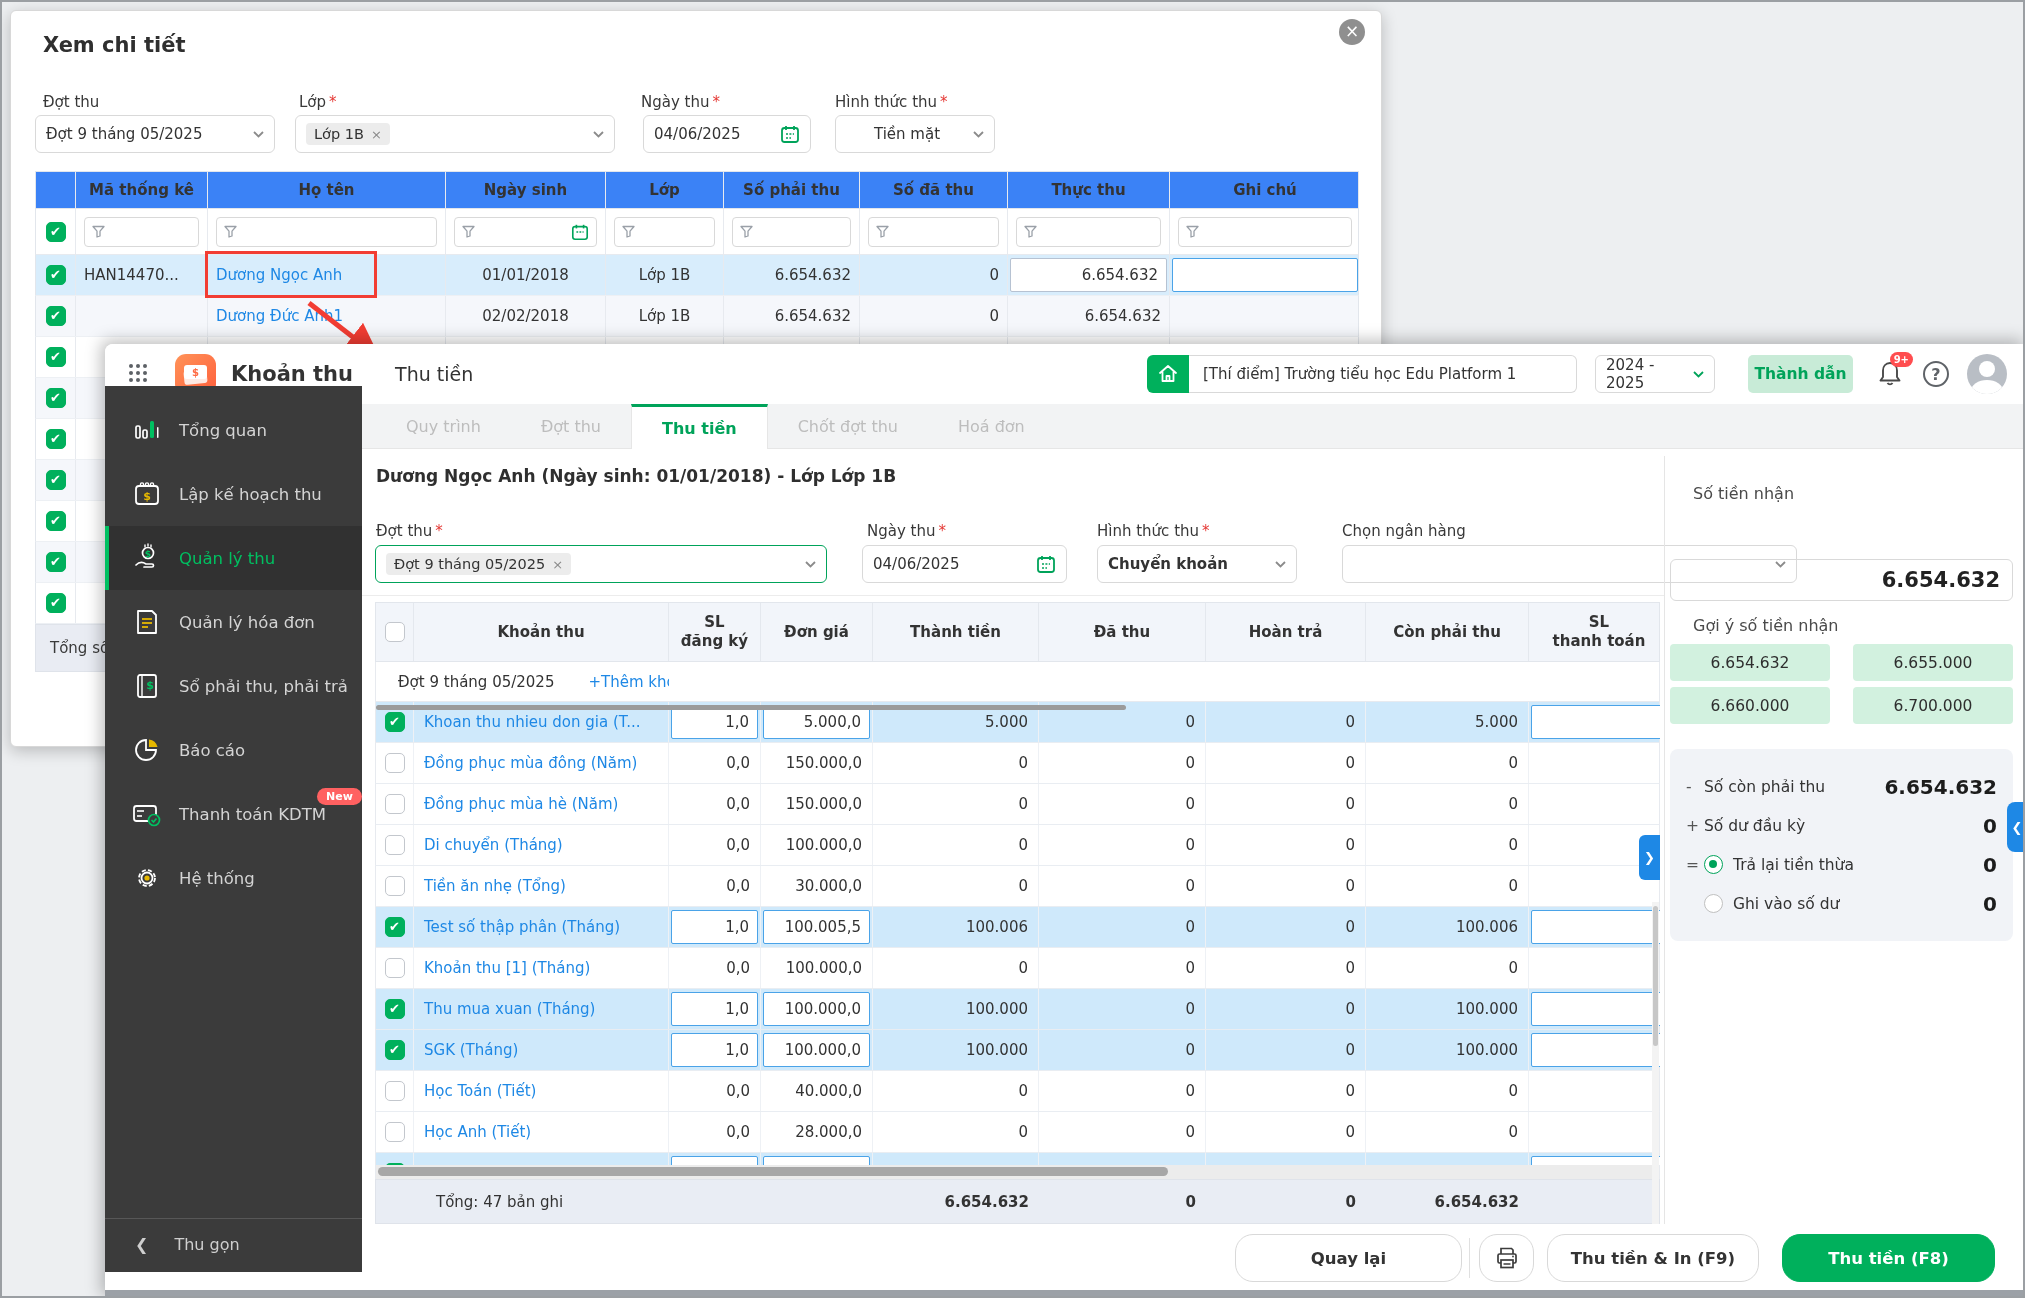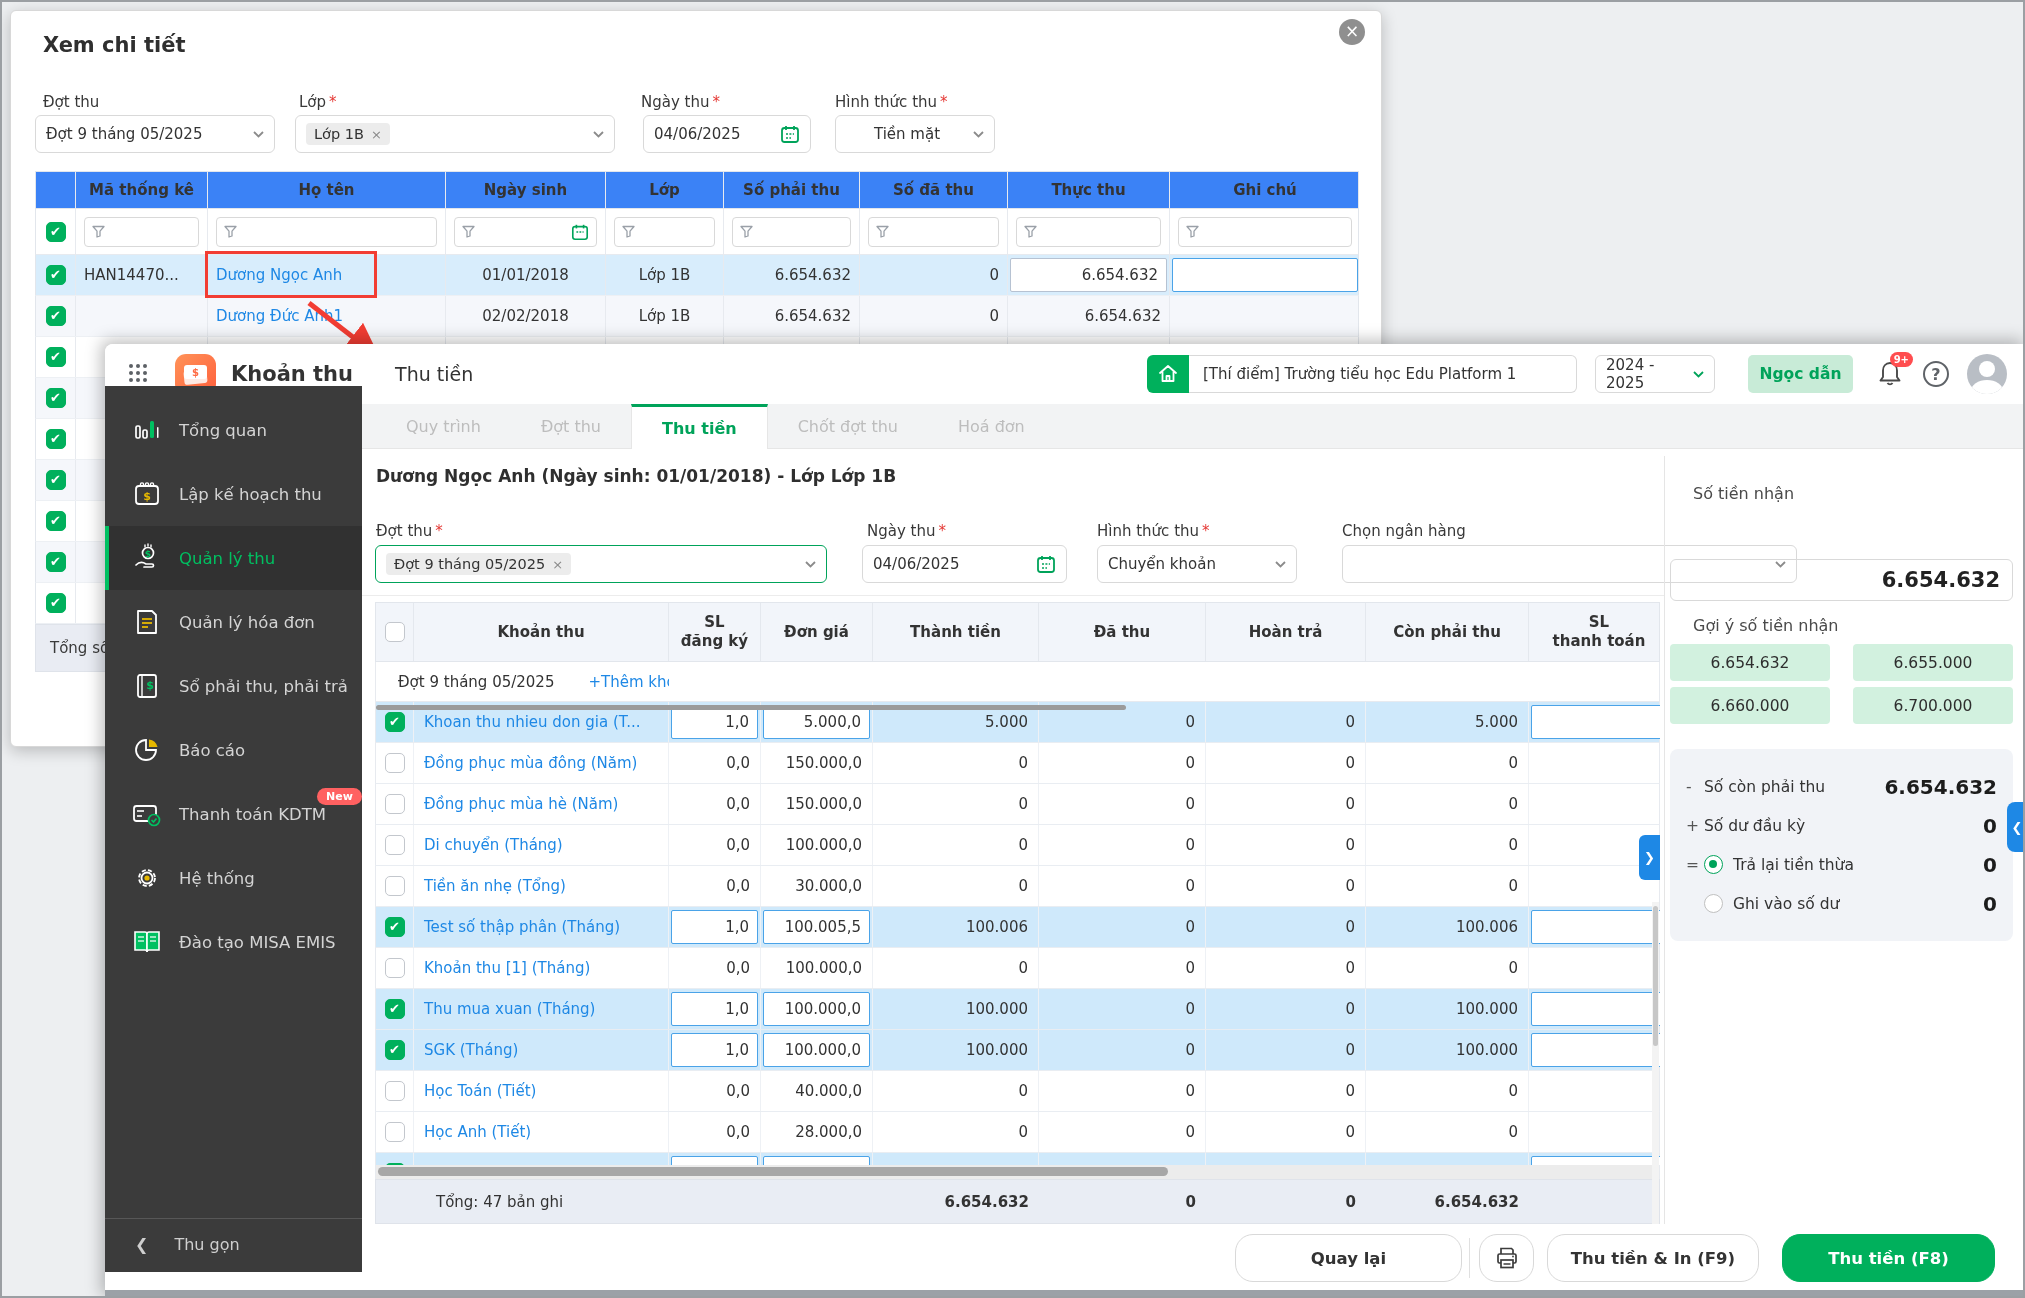--- a/index.html
+++ b/index.html
@@ -426,21 +426,21 @@
               <path d="M3 10 L11 3 L19 10 M5.5 9 V18 H16.5 V9 M9.5 18 V13 H12.5 V18" fill="none" stroke="#fff" stroke-width="1.8" stroke-linecap="round" stroke-linejoin="round"></path>
             </svg>
         </div>
         <div class="school-pill">[Thí điểm] Trường tiểu học Edu Platform 1</div>
         <div class="year-sel">
           <span>2024 - 2025</span>
           <svg class="chev" viewBox="0 0 11 7">
               <polyline points="1,1 5.5,5.5 10,1" fill="none" stroke="#00a35a" stroke-width="1.8"></polyline>
             </svg>
         </div>
-        <div class="help-btn">Ngọc dẫn</div>
+        <div class="help-btn">Thành dẫn</div>
         <div class="bell">
           <svg width="30" height="30" viewBox="0 0 30 30">
               <path d="M15 4 C10.5 4 8 7.5 8 11.5 L8 18 L5.5 21.5 L24.5 21.5 L22 18 L22 11.5 C22 7.5 19.5 4 15 4 Z" fill="none" stroke="#4a4a4a" stroke-width="1.9" stroke-linejoin="round"></path>
               <path d="M12.5 24 A3 3 0 0 0 17.5 24" fill="none" stroke="#4a4a4a" stroke-width="1.9"></path>
             </svg>
           <span class="badge">9+</span>
         </div>
         <div class="qmark">?</div>
         <div class="avatar"></div>
       </div>
@@ -526,33 +526,20 @@
         </div>
         <div class="sb-item">
           <span class="ic">
             <svg width="28" height="28" viewBox="0 0 28 28">
               <circle cx="14" cy="14" r="8" fill="none" stroke="#fff" stroke-width="1.8" stroke-dasharray="4.2 2.2"></circle>
               <circle cx="14" cy="14" r="5.5" fill="none" stroke="#fff" stroke-width="1.8"></circle>
               <circle cx="14" cy="14" r="2.6" fill="#e6b800"></circle>
             </svg>
           </span>
           <span class="lbl">Hệ thống</span>
-        </div>
-        <div class="sb-item">
-          <span class="ic">
-            <svg width="30" height="30" viewBox="0 0 30 30">
-              <path d="M3 5 H13 C14 5 15 6 15 7 V25 C15 24 14 23 13 23 H3 Z" fill="#00c061" stroke="#fff" stroke-width="1.6"></path>
-              <path d="M27 5 H17 C16 5 15 6 15 7 V25 C15 24 16 23 17 23 H27 Z" fill="#00c061" stroke="#fff" stroke-width="1.6"></path>
-              <line x1="6" y1="10" x2="12" y2="10" stroke="#fff" stroke-width="1.2"></line>
-              <line x1="18" y1="10" x2="24" y2="10" stroke="#fff" stroke-width="1.2"></line>
-              <line x1="6" y1="14" x2="12" y2="14" stroke="#fff" stroke-width="1.2"></line>
-              <line x1="18" y1="14" x2="24" y2="14" stroke="#fff" stroke-width="1.2"></line>
-            </svg>
-          </span>
-          <span class="lbl">Đào tạo MISA EMIS</span>
         </div>
         <div class="sb-collapse">
           <span>❮</span>
           <span>Thu gọn</span>
         </div>
       </aside>
 
     <div class="content">
       <div class="tabs" id="tabs">
           <div class="tab">Quy trình</div>
@@ -581,21 +568,21 @@
       <div class="ctl" style="left:500px;top:141px;width:205px;">
         <span class="grow">04/06/2025</span>
         <svg width="20" height="20" viewBox="0 0 20 20">
             <rect x="2" y="4" width="16" height="14" rx="2.5" fill="none" stroke="#00a35a" stroke-width="1.8"></rect>
             <line x1="6" y1="2" x2="6" y2="6" stroke="#00a35a" stroke-width="1.8"></line>
             <line x1="14" y1="2" x2="14" y2="6" stroke="#00a35a" stroke-width="1.8"></line>
             <line x1="6" y1="10" x2="14" y2="10" stroke="#00a35a" stroke-width="1.6" stroke-dasharray="2 1.4"></line>
             <line x1="6" y1="14" x2="11" y2="14" stroke="#00a35a" stroke-width="1.6" stroke-dasharray="2 1.4"></line>
           </svg>
       </div>
-      <div class="ctl" style="left:735px;top:141px;width:200px;">
+      <div class="ctl" style="left:735px;top:141px;width:200px;font-weight:bold;">
         <span class="grow">Chuyển khoản</span>
         <svg class="chev" viewBox="0 0 11 7">
             <polyline points="1,1 5.5,5.5 10,1" fill="none" stroke="#8b8b8b" stroke-width="1.8"></polyline>
           </svg>
       </div>
       <div class="ctl" style="left:980px;top:141px;width:455px;">
         <span class="grow"></span>
         <svg class="chev" viewBox="0 0 11 7">
             <polyline points="1,1 5.5,5.5 10,1" fill="none" stroke="#8b8b8b" stroke-width="1.8"></polyline>
           </svg>

